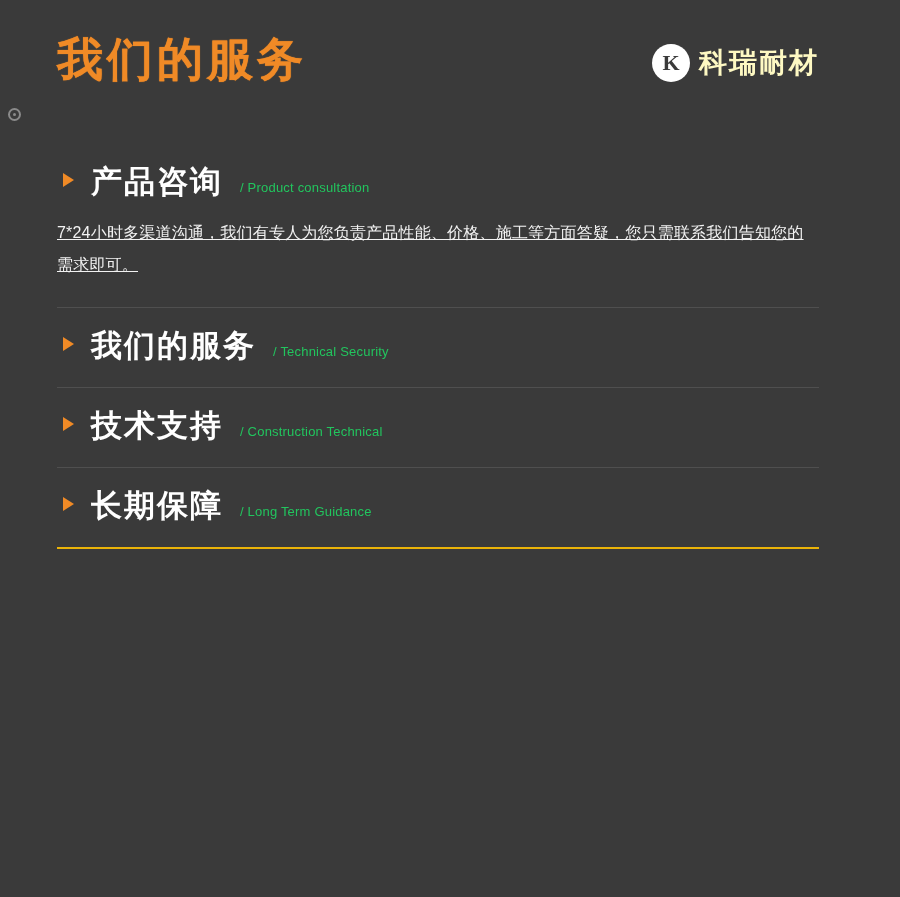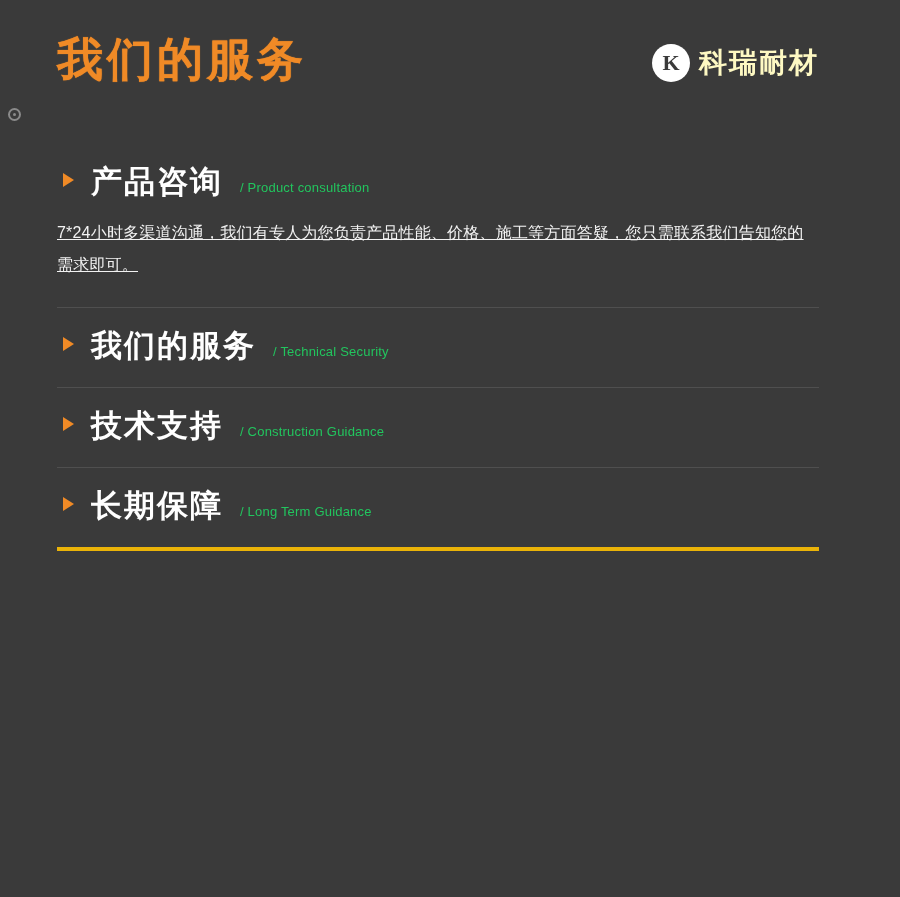--- a/index.html
+++ b/index.html
@@ -92,21 +92,21 @@
     margin-top: 24px;
   }
   .section {
     padding-top: 22px;
     padding-bottom: 26px;
   }
   .section + .section {
     border-top: 1px solid #4f4f4f;
   }
   .section.last {
-    border-bottom: 4px solid #eab308;
+    border-bottom: 2px solid #eab308;
   }
   .sec-head {
     display: flex;
     align-items: baseline;
     gap: 17px;
     padding-left: 6px;
   }
   .arrow-icon {
     width: 0;
     height: 0;
@@ -172,21 +172,21 @@
         <span class="arrow-icon"></span>
         <span class="sec-title">我们的服务</span>
         <span class="sec-sub">/ Technical Security</span>
       </div>
     </div>
 
     <div class="section">
       <div class="sec-head">
         <span class="arrow-icon"></span>
         <span class="sec-title">技术支持</span>
-        <span class="sec-sub">/ Construction Guidance</span>
+        <span class="sec-sub">/ Construction Technical</span>
       </div>
     </div>
 
     <div class="section last">
       <div class="sec-head">
         <span class="arrow-icon"></span>
         <span class="sec-title">长期保障</span>
         <span class="sec-sub">/ Long Term Guidance</span>
       </div>
     </div>

